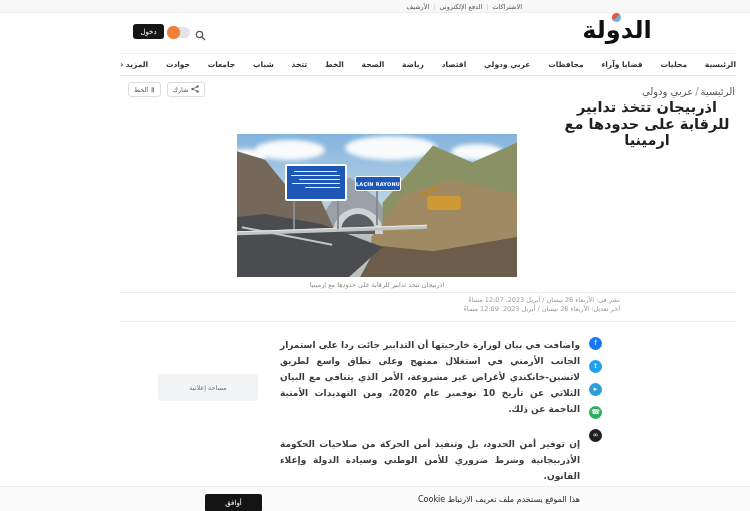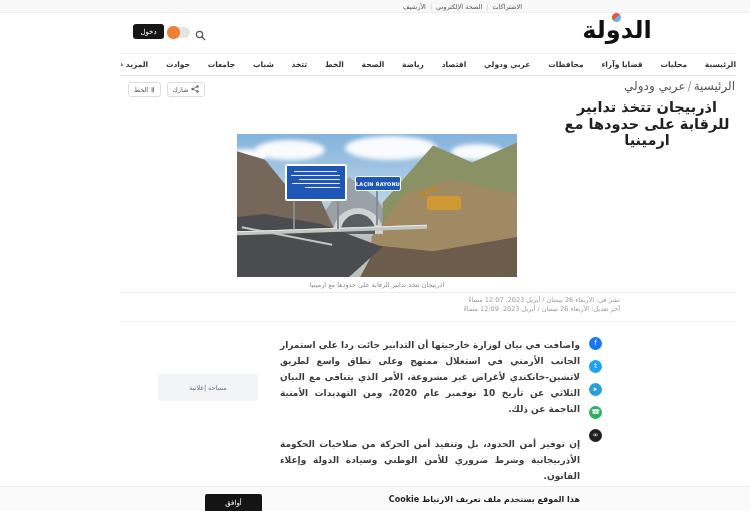--- a/index.html
+++ b/index.html
@@ -24,21 +24,21 @@
   .search{position:absolute;left:195px;top:26px;width:11px;height:11px}
 
   
   .nav-line-top{position:absolute;left:120px;top:53px;width:616px;height:1px;background:#efefef}
   .nav{position:absolute;left:120px;top:54px;width:616px;height:21px;display:flex;
     justify-content:space-between;align-items:center;font-size:7.5px;font-weight:700;color:#333}
   .nav a{color:#333;text-decoration:none;white-space:nowrap;cursor:pointer}
   .nav-line-bot{position:absolute;left:120px;top:75px;width:616px;height:1px;background:#e3e3e3}
 
   
-  .breadcrumb{position:absolute;right:15px;top:79px;font-size:12px;color:#555}
+  .breadcrumb{position:absolute;right:15px;top:86px;font-size:10px;color:#555}
   .breadcrumb .sep{color:#999;margin:0 2px}
   .tools{position:absolute;left:128px;top:82px;display:flex;gap:6px;direction:ltr}
   .tool-btn{display:inline-flex;align-items:center;gap:3px;height:15px;padding:0 5px;
     border:1px solid #ddd;border-radius:3px;background:#fff;font-size:6.5px;color:#555;cursor:pointer}
   .font-glyph{font-size:6px;color:#666;font-weight:700;line-height:1}
 
   
   .headline{position:absolute;right:8px;top:99px;width:190px;text-align:center;
     font-size:14.5px;line-height:16.5px;font-weight:700;color:#202020}
 
@@ -90,31 +90,31 @@
     text-align:center;display:block;cursor:pointer;direction:ltr}
   .body-copy{position:absolute;right:170px;top:337px;width:300px;font-size:9px;font-weight:700;
     color:#3c3c3c;line-height:16px;text-align:justify}
   .body-copy p+p{margin-top:19px}
 
   .ad-box{position:absolute;left:158px;top:374px;width:100px;height:27px;background:#f2f4f5;border-radius:3px;
     display:flex;align-items:center;justify-content:center;font-size:6.5px;color:#64788a}
 
   
   .cookie-bar{position:absolute;left:0;top:486px;width:750px;height:25px;background:#fafafa;border-top:1px solid #ececec}
-  .cookie-text{position:absolute;right:170px;top:8px;font-size:8px;font-weight:700;color:#1f1f1f}
+  .cookie-text{position:absolute;right:170px;top:8px;font-size:8px;font-weight:400;color:#1f1f1f}
   .accept-btn{position:absolute;left:205px;top:7px;width:57px;height:18px;background:#141414;color:#fff;
     font-size:7px;border:none;border-radius:2px;display:flex;align-items:center;justify-content:center}
 </style>
 </head>
 <body>
 
 <div class="topbar">
   <div class="topbar-links">
       <span>الاشتراكات</span>
-      <span>الصحة الإلكتروني</span>
+      <span>الدفع الإلكتروني</span>
       <span>الأرشيف</span>
     </div>
 </div>
 
 <div class="logo">الدولة</div>
 <div class="emblem"></div>
 <button class="login-btn">دخول</button>
 <div class="toggle">
     <div class="knob"></div>
   </div>

